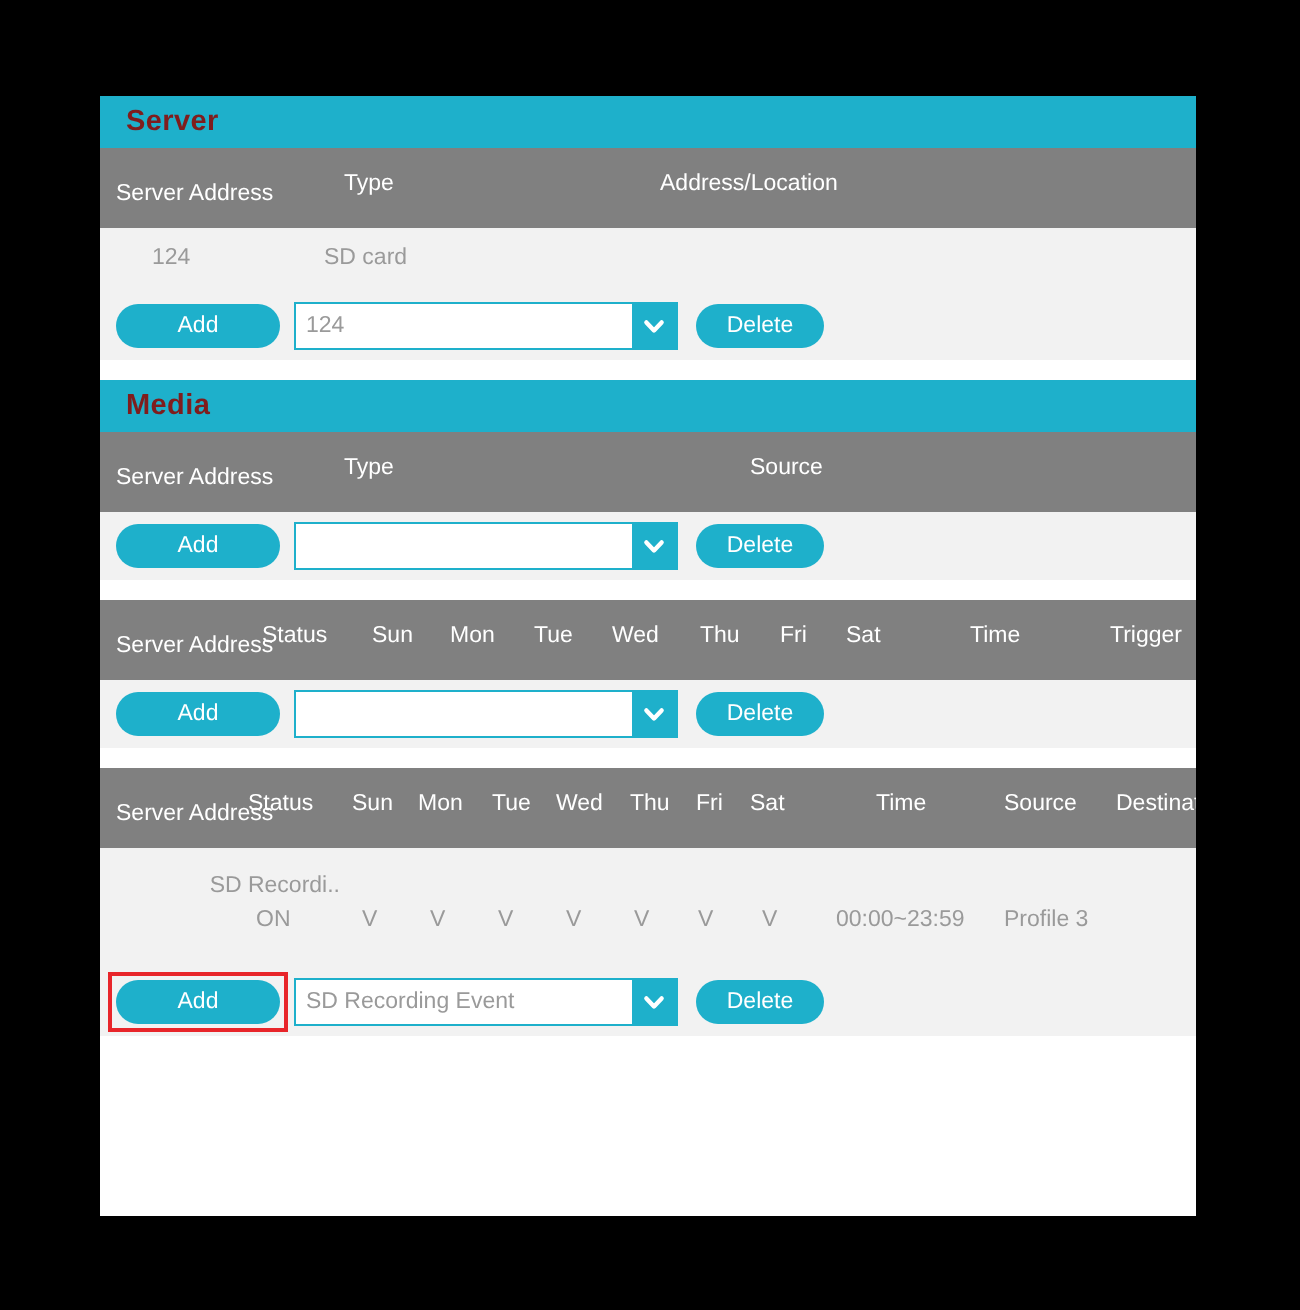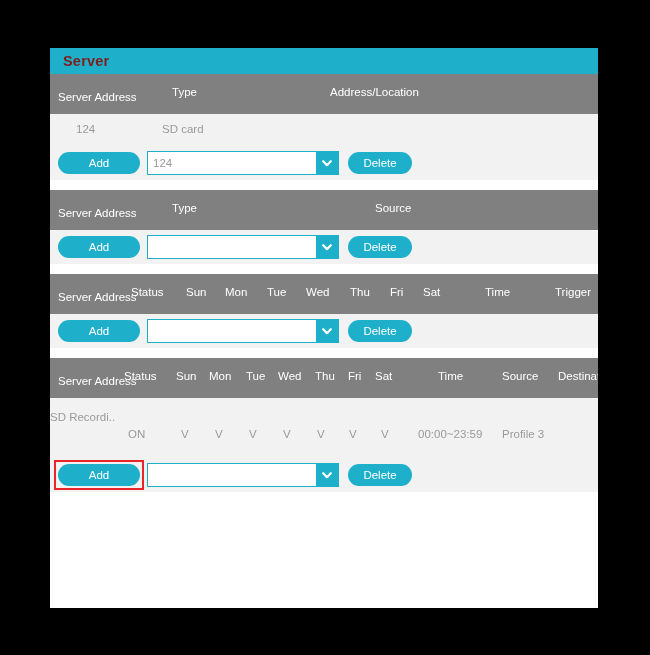--- a/index.html
+++ b/index.html
@@ -88,20 +88,23 @@
             </svg>
         </span>
       </div>
       <div class="btn del" style="left:298px;">Delete</div>
     </div>
   </div>
 
   <div class="gap"></div>
 
   <div class="section">
+    <div class="sec-title">
+      <span class="boxed">Media</span>
+    </div>
     <div class="thead">
       <span class="c addr2">Server Address</span>
       <span class="c" style="left:122px;top:12px;">Type</span>
       <span class="c" style="left:325px;top:12px;">Source</span>
     </div>
     <div class="ctrl">
       <div class="btn add">Add</div>
       <div class="sel" style="left:97px;width:192px;">
         <span class="txt"></span>
         <span class="arrow">
@@ -155,36 +158,37 @@
       <span class="c" style="left:196px;top:12px;">Tue</span>
       <span class="c" style="left:228px;top:12px;">Wed</span>
       <span class="c" style="left:265px;top:12px;">Thu</span>
       <span class="c" style="left:298px;top:12px;">Fri</span>
       <span class="c" style="left:325px;top:12px;">Sat</span>
       <span class="c" style="left:388px;top:12px;">Time</span>
       <span class="c" style="left:452px;top:12px;">Source</span>
       <span class="c" style="left:508px;top:12px;">Destination</span>
     </div>
     <div class="rowarea" style="height:60px;">
-      <span class="c lnk" style="left:0px;top:8px;width:72px;text-align:left;line-height:23px;white-space:normal;">SD Recordi..</span>
+      <span class="c lnk" style="left:12px;top:8px;width:72px;text-align:right;line-height:23px;white-space:normal;padding-left:36px;">SD Recordi..</span>
       <span class="c" style="left:78px;top:30px;">ON</span>
       <span class="c" style="left:131px;top:30px;">V</span>
       <span class="c" style="left:165px;top:30px;">V</span>
       <span class="c" style="left:199px;top:30px;">V</span>
       <span class="c" style="left:233px;top:30px;">V</span>
       <span class="c" style="left:267px;top:30px;">V</span>
       <span class="c" style="left:299px;top:30px;">V</span>
       <span class="c" style="left:331px;top:30px;">V</span>
       <span class="c" style="left:368px;top:30px;">00:00~23:59</span>
       <span class="c" style="left:452px;top:30px;">Profile 3</span>
     </div>
     <div class="ctrl">
       <div class="btn add">Add</div>
       <div class="redbox" style="left:4px;top:2px;width:90px;height:30px;"></div>
       <div class="sel" style="left:97px;width:192px;">
+        <span class="txt">SD Recording Event</span>
         <span class="arrow">
           <svg width="12" height="12" viewBox="0 0 12 12">
               <path d="M2.2 4.2 L6 8.2 L9.8 4.2" stroke="#ffffff" stroke-width="2.2" fill="none" stroke-linecap="round" stroke-linejoin="round"></path>
             </svg>
         </span>
       </div>
       <div class="btn del" style="left:298px;">Delete</div>
     </div>
   </div>
 

